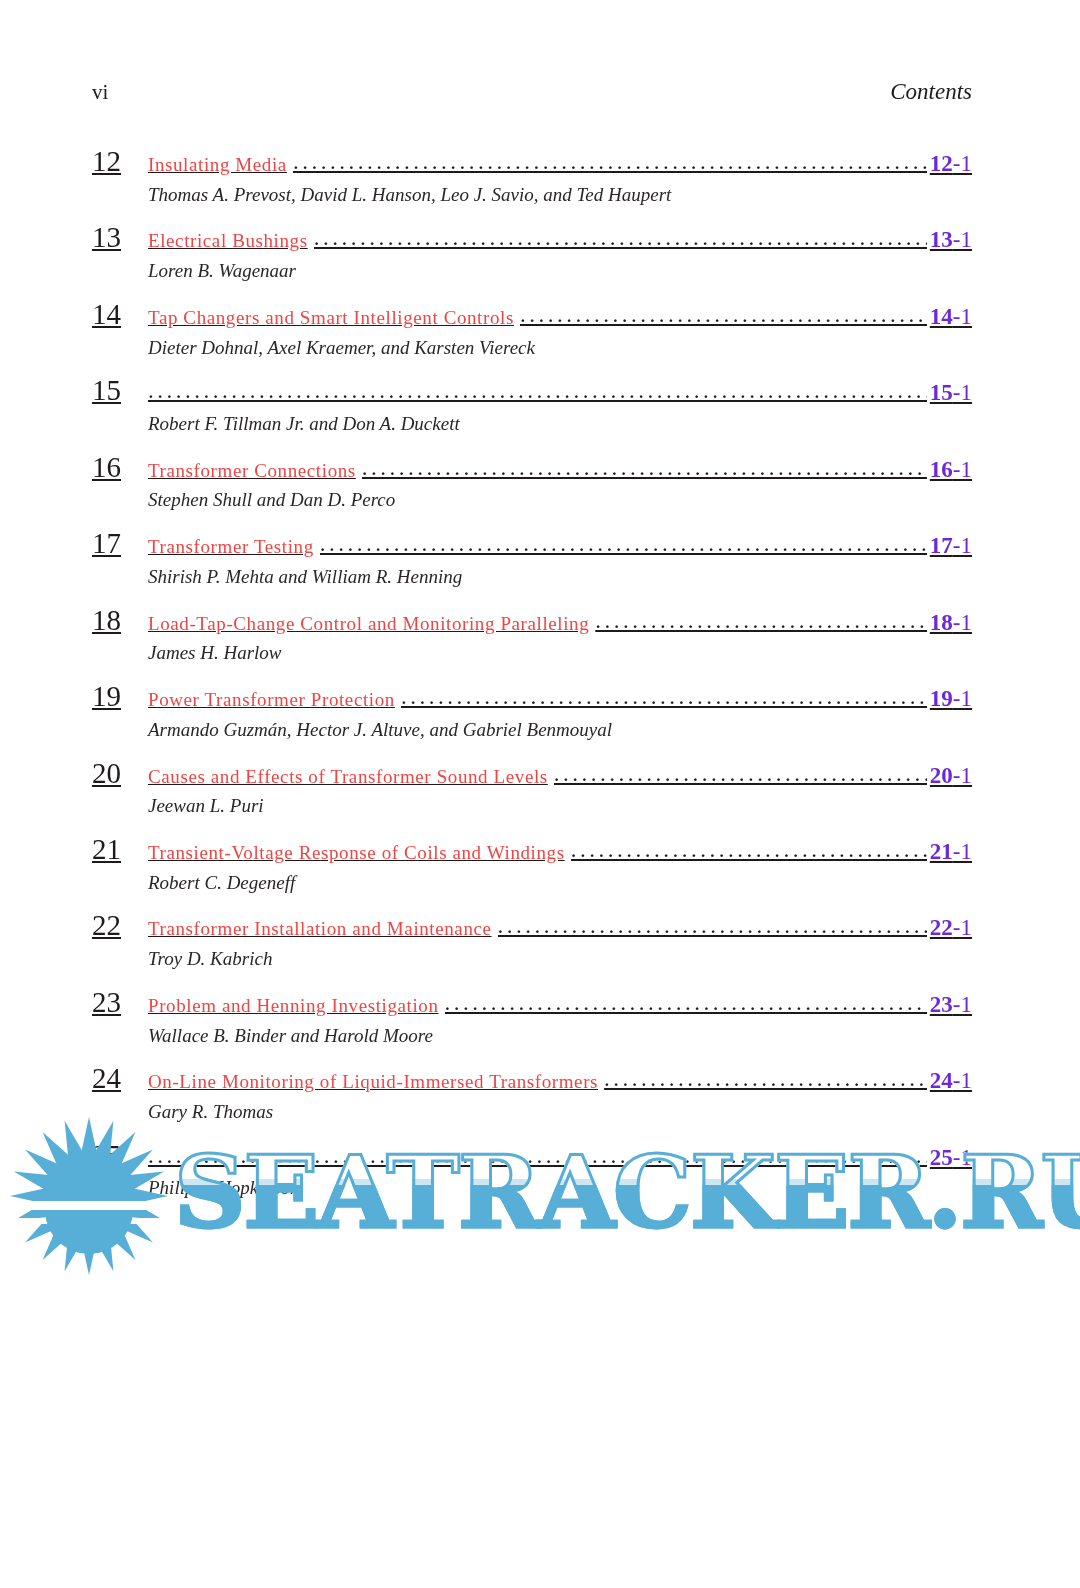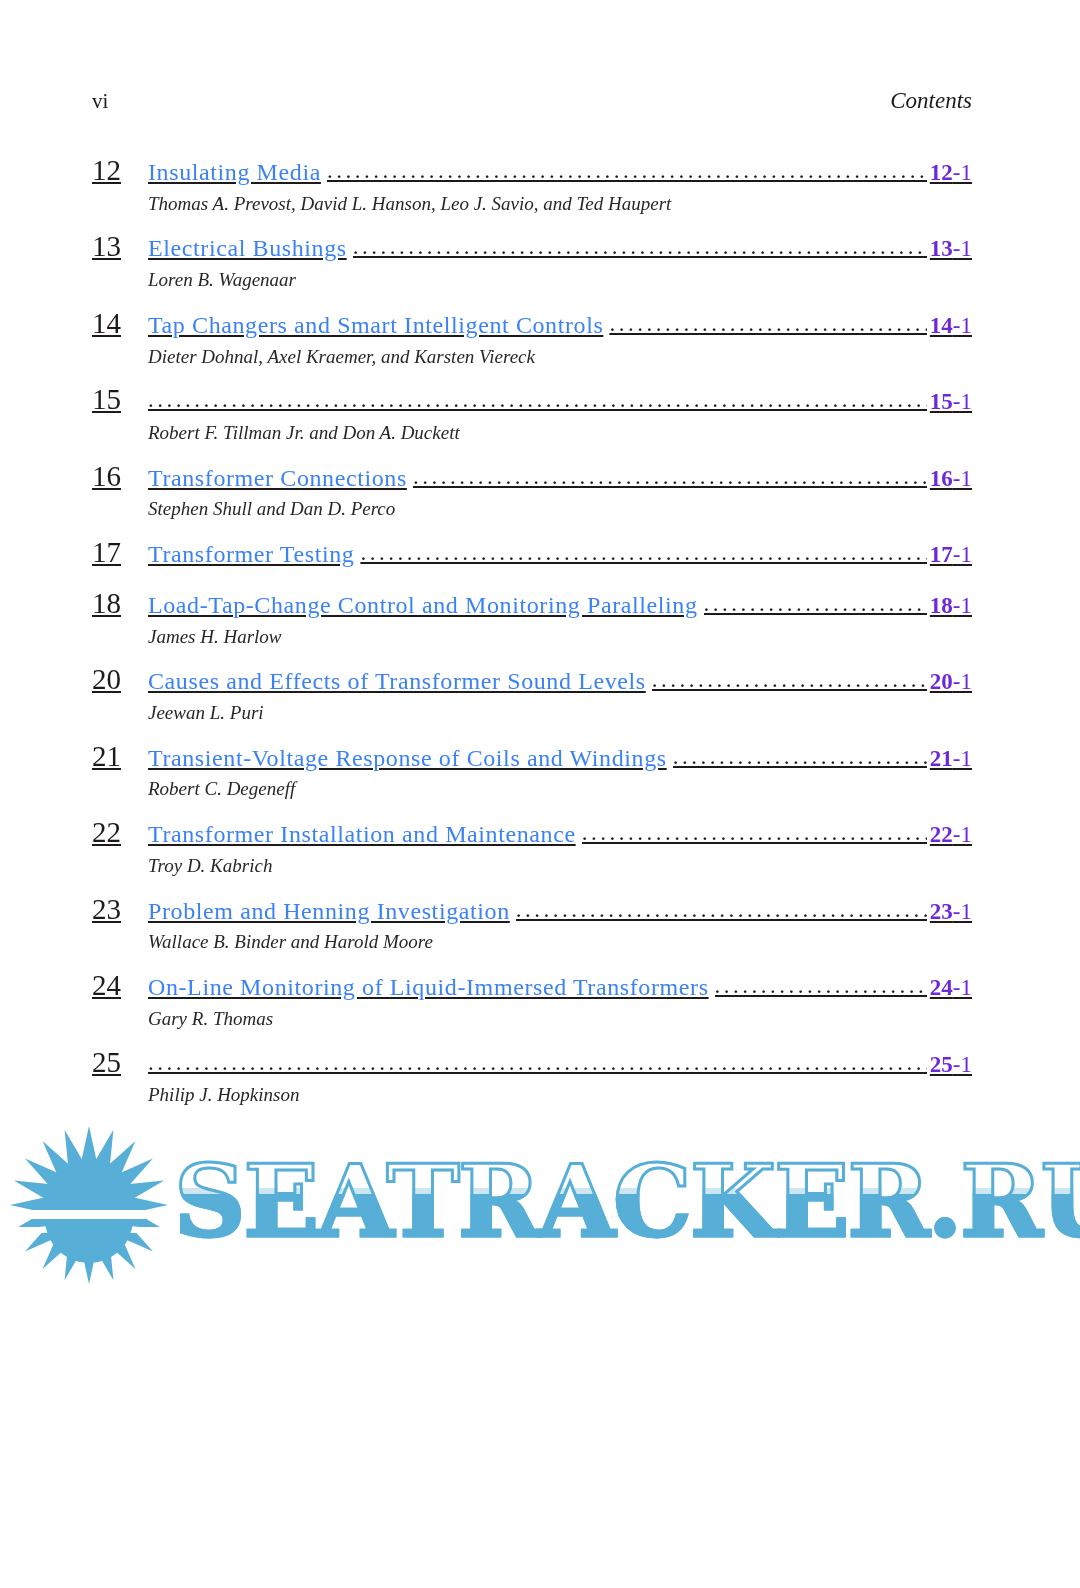--- a/index.html
+++ b/index.html
@@ -3,21 +3,21 @@
 <meta charset="utf-8">
 <style>
   * { margin: 0; padding: 0; box-sizing: border-box; }
   html, body { background: #ffffff; }
   body { font-family: "Liberation Serif", serif; }
 
   .page {
     position: relative;
     width: 1080px;
     height: 1288px;
-    margin: 12px auto;
+    margin: 3px auto;
     background: #ffffff;
     color: #1e1a1b;
     overflow: hidden;
   }
 
   .page-header {
     display: flex;
     justify-content: space-between;
     align-items: baseline;
     padding: 76px 108px 0 92px;
@@ -46,25 +46,25 @@
     align-items: baseline;
     line-height: 1.3;
     text-decoration: underline;
   }
   .num {
     flex: 0 0 56px;
     font-size: 29px;
     color: #1e1a1b;
   }
   .title {
-    font-size: 24px;
+    font-size: 19px;
     letter-spacing: 0.6px;
     white-space: nowrap;
     padding-right: 6px;
-    color: #3b82f6;
+    color: #ef4444;
   }
   .dots {
     flex: 1 1 auto;
     overflow: hidden;
     white-space: nowrap;
     font-size: 23px;
     color: #1e1a1b;
     transform: translateY(-2px);
   }
   .dots::after {
@@ -181,32 +181,42 @@
       <div class="authors">Stephen Shull and Dan D. Perco</div>
     </div>
 
     <div class="entry">
       <div class="entry-row">
         <span class="num">17</span>
         <span class="title">Transformer Testing</span>
         <span class="dots"></span>
         <span class="pageref"><span class="pg-num">17</span><span class="pg-suffix">-1</span></span>
       </div>
+      <div class="authors">Shirish P. Mehta and William R. Henning</div>
     </div>
 
     <div class="entry">
       <div class="entry-row">
         <span class="num">18</span>
         <span class="title">Load-Tap-Change Control and Monitoring Paralleling</span>
         <span class="dots"></span>
         <span class="pageref"><span class="pg-num">18</span><span class="pg-suffix">-1</span></span>
       </div>
       <div class="authors">James H. Harlow</div>
     </div>
 
+    <div class="entry">
+      <div class="entry-row">
+        <span class="num">19</span>
+        <span class="title">Power Transformer Protection</span>
+        <span class="dots"></span>
+        <span class="pageref"><span class="pg-num">19</span><span class="pg-suffix">-1</span></span>
+      </div>
+      <div class="authors">Armando Guzmán, Hector J. Altuve, and Gabriel Benmouyal</div>
+    </div>
 
     <div class="entry">
       <div class="entry-row">
         <span class="num">20</span>
         <span class="title">Causes and Effects of Transformer Sound Levels</span>
         <span class="dots"></span>
         <span class="pageref"><span class="pg-num">20</span><span class="pg-suffix">-1</span></span>
       </div>
       <div class="authors">Jeewan L. Puri</div>
     </div>

